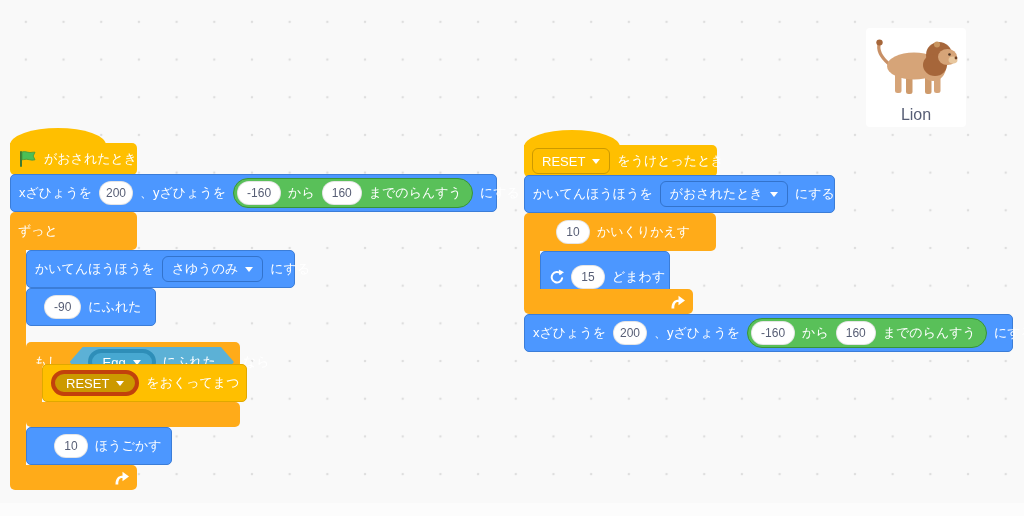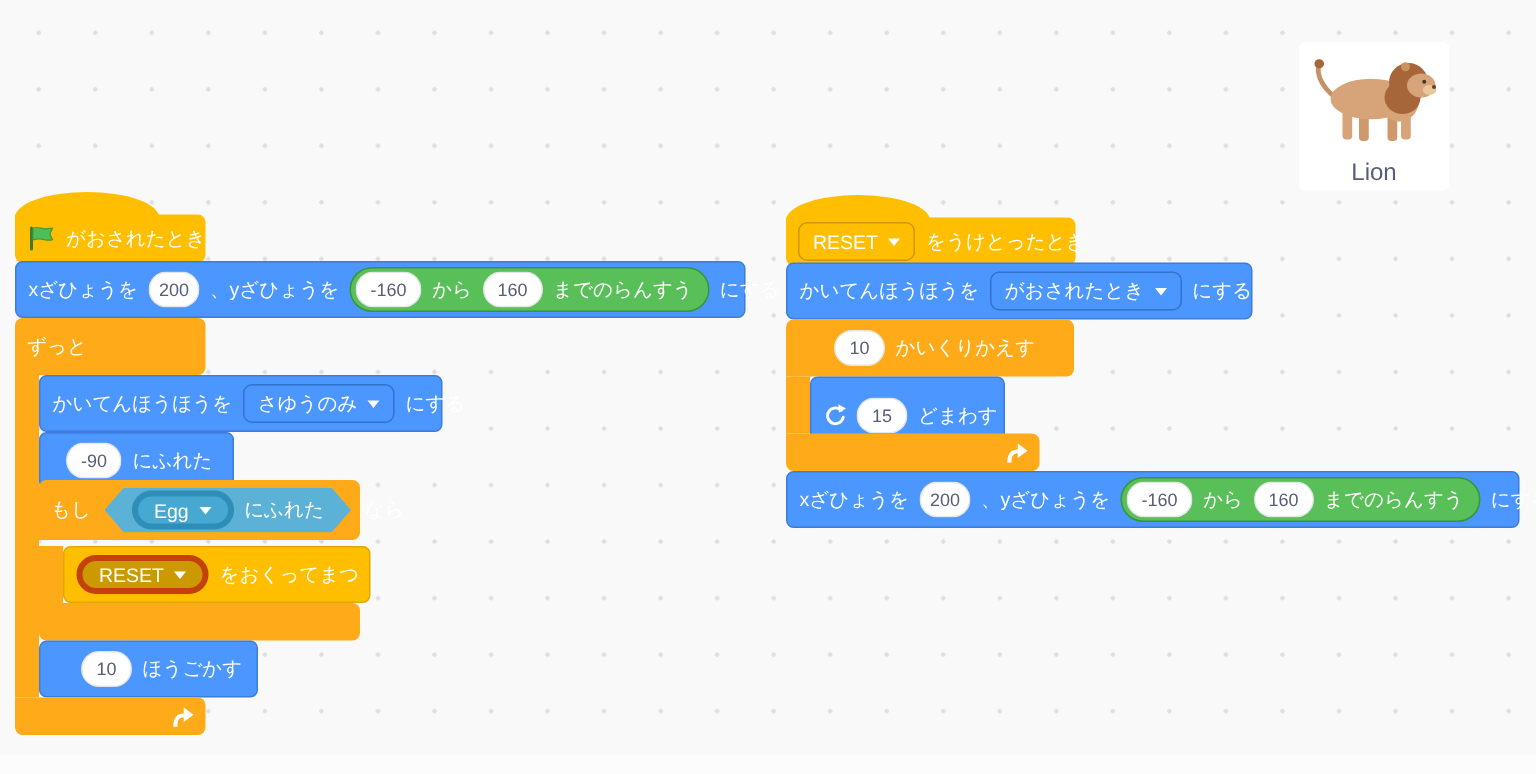--- a/index.html
+++ b/index.html
@@ -131,21 +131,21 @@
       <i class="dd-arrow"></i>
     </span>
     <span class="lbl">にする</span>
   </div>
 
   <div class="block motion" style="left:26px;top:288px;width:130px;height:38px;padding-left:17px;">
     <span class="oval">-90</span>
     <span class="lbl">にふれた</span>
   </div>
 
-  <div class="block control c-top" style="left:26px;top:320px;width:214px;height:40px;gap:9px;">
+  <div class="block control c-top" style="left:26px;top:342px;width:214px;height:40px;gap:9px;">
     <span class="lbl">もし</span>
     <span class="hexagon">
       <span class="dd-oval sensing">
         <span class="lbl">Egg</span>
         <i class="dd-arrow"></i>
       </span>
       <span class="lbl">にふれた</span>
     </span>
     <span class="lbl">なら</span>
   </div>

